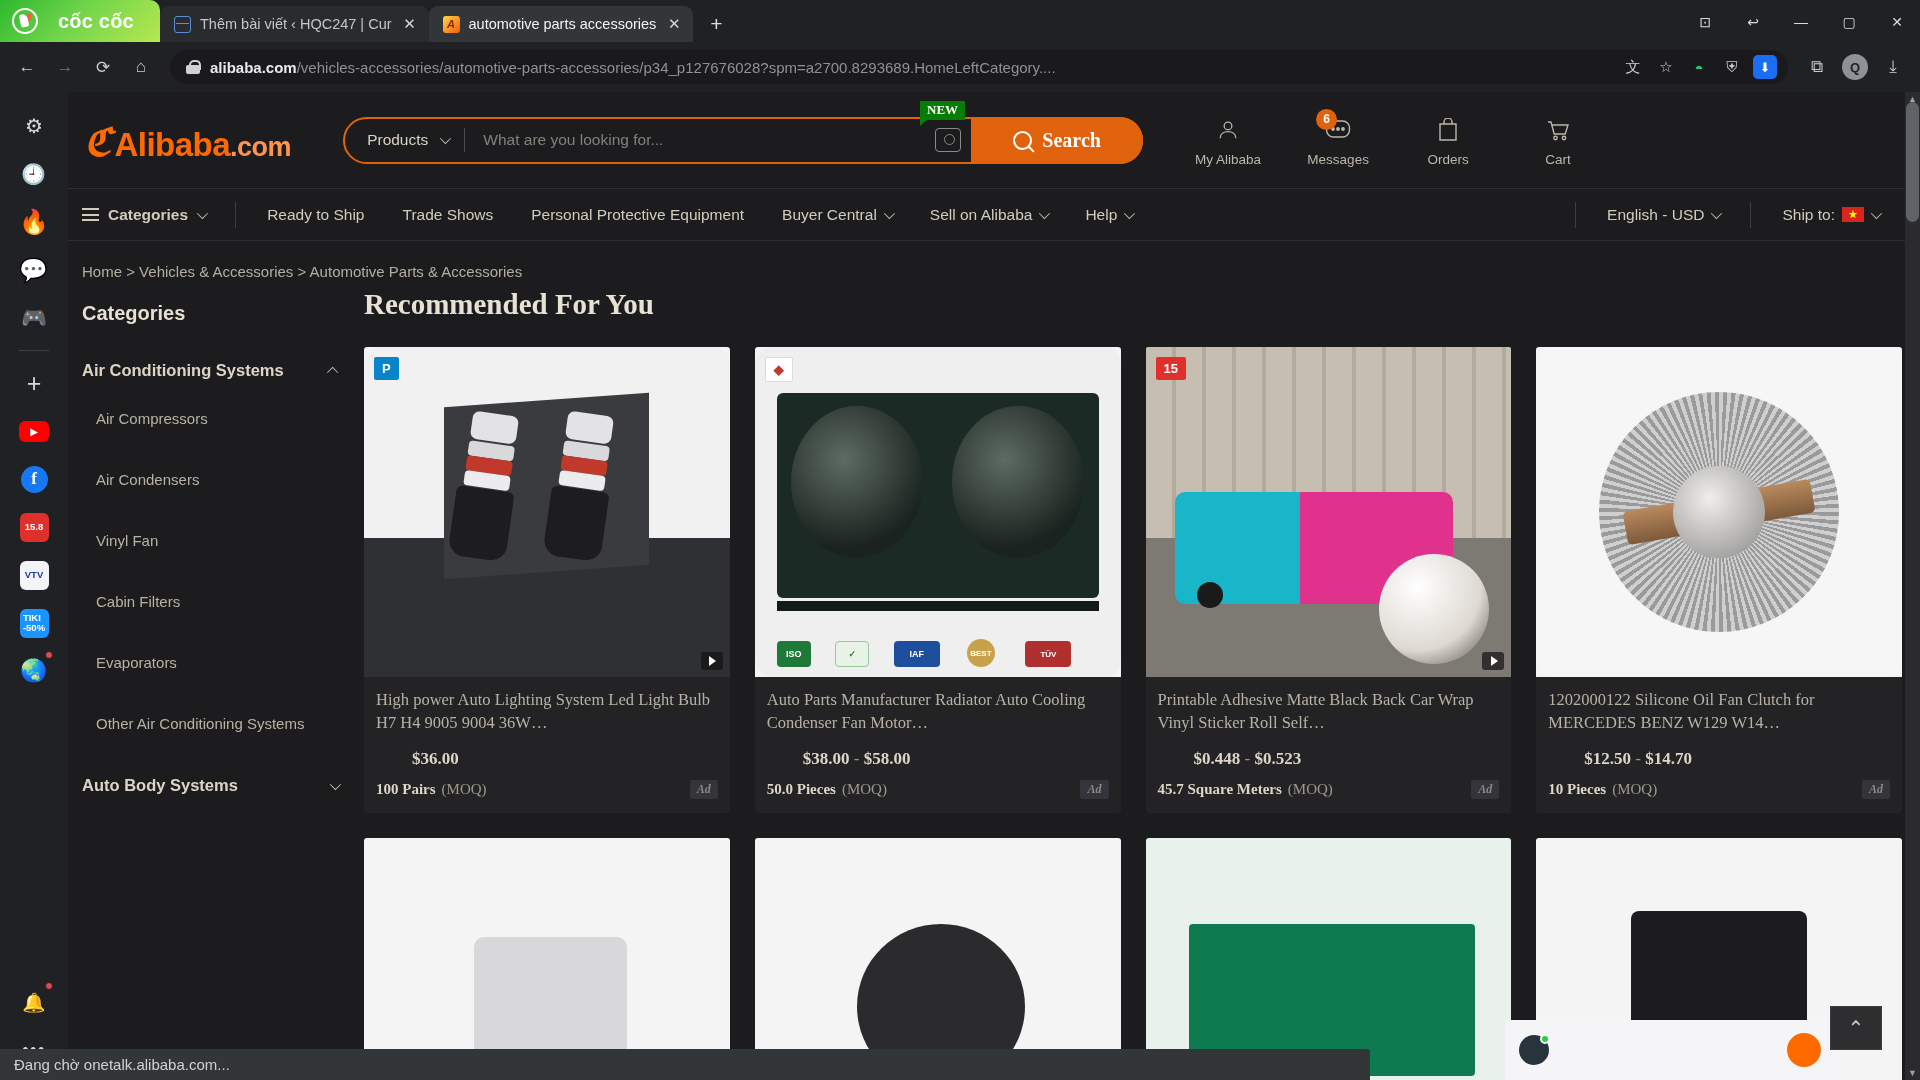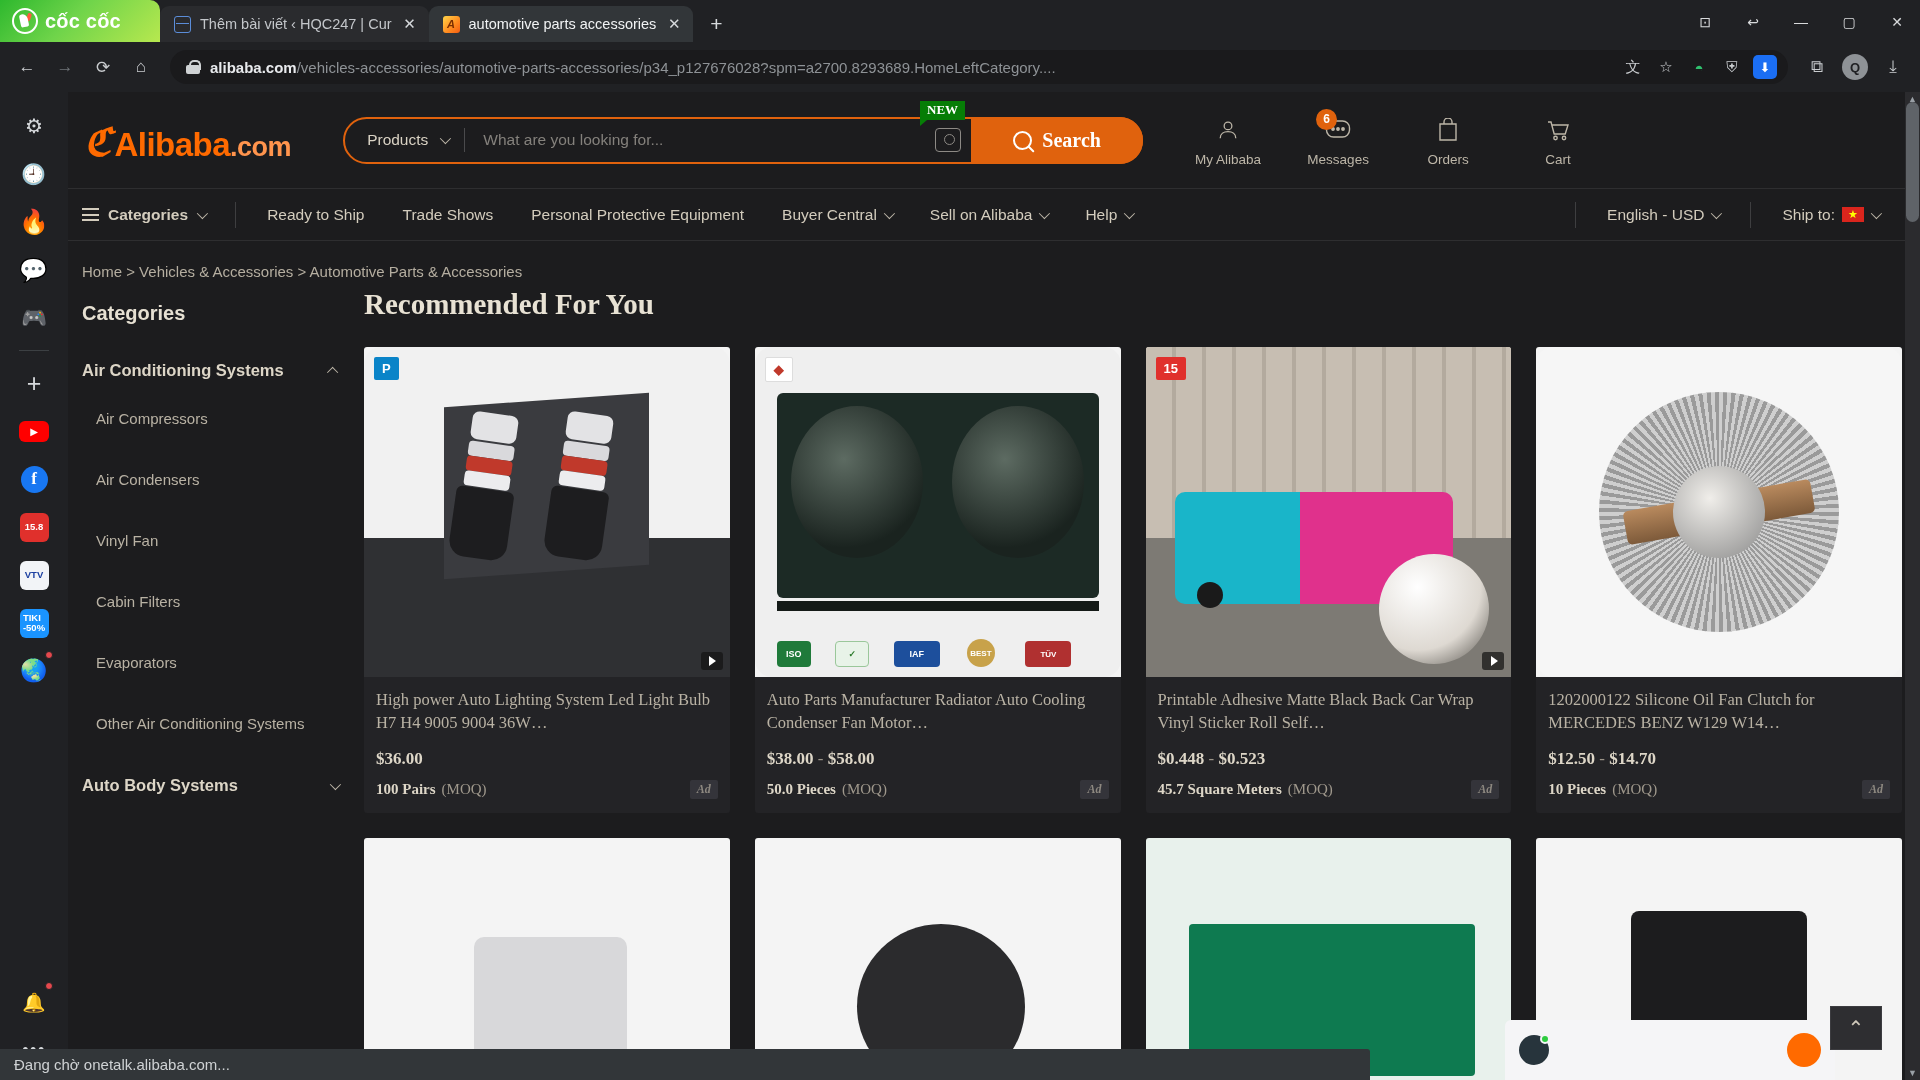--- a/index.html
+++ b/index.html
@@ -9,21 +9,21 @@
     font-family: "Liberation Sans", sans-serif;
   }
 
   
   .browser { width: 1920px; height: 1080px; display: flex; flex-direction: column; background:#1f1f1f; }
 
   .tabstrip { height: 42px; background:#202124; display:flex; align-items:flex-end; position:relative; }
   .coccoc-logo {
     width:160px; height:42px;
     background: linear-gradient(135deg,#2eb82e 0%, #6fd44a 45%, #b7e84f 100%);
-    display:flex; align-items:center; gap:7px; padding-left:12px;
+    display:flex; align-items:center; gap:20px; padding-left:12px;
     border-top-right-radius: 10px;
   }
   .cc-mark {
     width:26px; height:26px; border-radius:50%;
     border:2.5px solid #fff; position:relative; flex:none;
   }
   .cc-mark:after{
     content:""; position:absolute; left:6px; top:4px; width:8px; height:13px;
     background:#fff; border-radius: 3px 6px 2px 2px; transform: rotate(-12deg);
   }
@@ -158,21 +158,21 @@
   .sb-group { display:flex; align-items:center; justify-content:space-between; padding-right:26px; font-size:16.5px; font-weight:bold; color:#ddd6c7; margin-bottom:30px; }
   .sb-sub { font-size:15px; color:#b9b2a4; padding-left:14px; margin-bottom:44px; }
 
   .main { flex:1; padding-top:8px; padding-right:18px; min-width:0; }
   .main-title { font-size:29px; font-weight:bold; color:#e8e2d4; margin-bottom:26px; font-family:"Liberation Serif", serif; }
   .grid { display:grid; grid-template-columns:repeat(4, 1fr); gap:25px; }
   .card { background:#232326; border-radius:3px; overflow:hidden; }
   .card-img { height:330px; background:#f4f4f4; position:relative; overflow:hidden; }
   .card-body { padding:12px 12px 14px; }
   .card-title { font-size:16.5px; line-height:1.38; color:#b9b2a4; height:46px; overflow:hidden; font-family:"Liberation Serif",serif; }
-  .card-price { margin-top:14px; font-size:17px; font-weight:bold; color:#ddd6c7; font-family:"Liberation Serif",serif;}
+  .card-price { margin-top:14px; font-size:17px; font-weight:bold; color:#ddd6c7; font-family:"Liberation Serif",serif;margin-left:36px;}
   .card-price .sep { font-weight:normal; color:#9b9488; }
   .card-moq { margin-top:11px; font-size:15px; color:#ddd6c7; font-weight:bold; display:flex; align-items:center; font-family:"Liberation Serif",serif;}
   .card-moq span.unit { font-weight:normal; color:#9f988c; margin-left:6px; }
   .ad-tag { margin-left:auto; background:#34343a; color:#8d8880; font-size:12px; font-style:italic; padding:2px 7px; border-radius:2px; }
 
   .play-badge { position:absolute; right:7px; bottom:7px; width:22px; height:18px; background:rgba(20,20,20,.72); border-radius:3px; display:flex; align-items:center; justify-content:center; }
   .play-badge:after{content:""; border-left:7px solid #fff; border-top:5px solid transparent; border-bottom:5px solid transparent; margin-left:2px;}
 
   
   .art { position:absolute; inset:0;border-radius:17px; }

